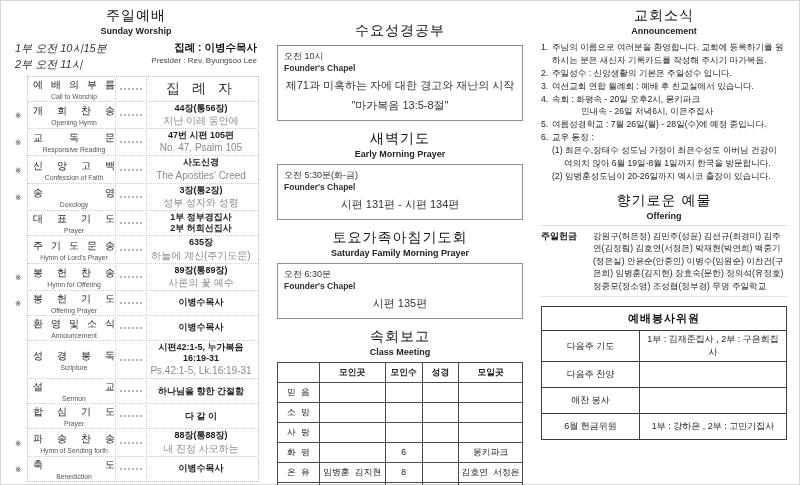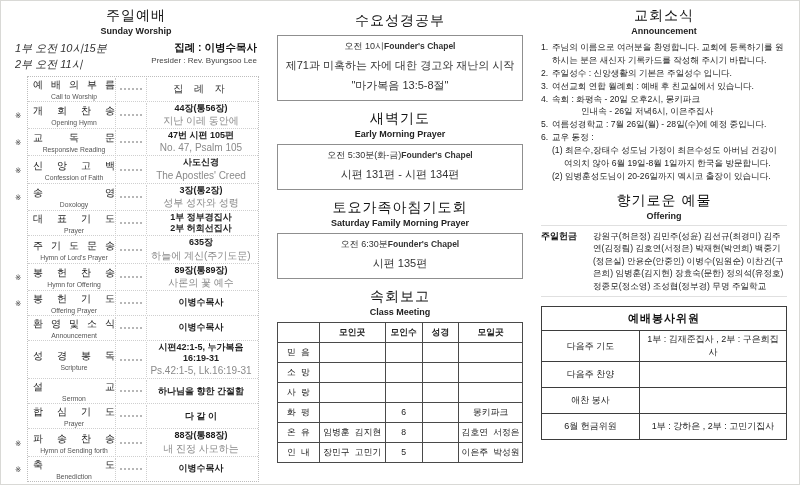--- a/index.html
+++ b/index.html
@@ -24,33 +24,33 @@
   .w-row:last-child { border-bottom:none; }
   .w-mark { position:absolute; left:-13px; top:50%; transform:translateY(-50%); font-size:7.5px; color:#333; }
   .w-label { width:84px; flex:none; padding-left:2px; }
   .w-ko { font-size:10px; color:#222; text-align:justify; text-align-last:justify; }
   .w-en { font-size:6.8px; color:#555; text-align:center; margin-top:1px; white-space:nowrap; }
   .w-leader { flex:1 1 auto; display:flex; align-items:center; padding:0 4px; border-right:1px dotted #cfcfcf; border-left:1px dotted #cfcfcf; align-self:stretch; }
   .w-leader-line { width:100%; border-top:2px dotted #b7b7b7; height:0; }
   .w-value { width:108px; flex:none; text-align:center; padding:0 1px; }
   .w-val-main { font-size:9px; font-weight:bold; color:#1c1c1c; line-height:1.25; }
   .w-val-sub { font-size:10px; color:#8a8a8a; line-height:1.3;text-align:center; }
-  .w-val-plain { font-size:10px; color:#333; letter-spacing:4px; }
+  .w-val-plain { font-size:14px; color:#333; letter-spacing:4px; }
 
   .lc-foot { margin-top:7px; text-align:center; }
   .lc-foot div { font-size:8.8px; color:#333; line-height:1.55; }
 
   
   .box { border:1px solid #8f8f8f; margin-top:5px; padding:4px 6px 7px 6px; }
-  .box-top { display:flex; justify-content:center; align-items:baseline; }
+  .box-top { display:flex; justify-content:space-between; align-items:baseline;flex-direction:column; }
   .box-time { font-size:9px; color:#333; }
   .box-place { font-size:8.5px; font-weight:bold; color:#333; }
   .box-line { text-align:center; font-size:11px; color:#333; margin-top:5px; }
   .mc-sec { margin-top:9px; }
-  .mc-sec:first-child { margin-top:5px; }
+  .mc-sec:first-child { margin-top:15px; }
 
   table.grid { width:100%; border-collapse:collapse; margin-top:5px; }
   table.grid th, table.grid td { border:1px solid #4a4a4a; font-size:8.8px; padding:2px 2px; text-align:center; height:20px; color:#222;font-family:Liberation Mono, monospace; }
   table.grid th { font-weight:bold; }
   table.grid col.c0 { width:17%; } table.grid col.c1 { width:27%; } table.grid col.c2 { width:15%; } table.grid col.c3 { width:15%; } table.grid col.c4 { width:26%; }
 
   
   .ann-list { margin-top:5px; }
   .ann-item { display:flex; font-size:8.6px; line-height:1.5; color:#222; }
   .ann-item .num { flex:none; width:11px; }
@@ -409,21 +409,21 @@
   </div>
 
   <div class="col">
     <div class="sec-title">
       <div class="ko">교회소식</div>
       <div class="en">Announcement</div>
     </div>
     <div class="ann-list">
         <div class="ann-item">
           <span class="num">1.</span>
-          <span class="txt">주님의 이름으로 여러분을 환영합니다. 교회에 등록하기를 원하시는 분은 새신자 기록카드를 작성해 주시기 바랍니다.</span>
+          <span class="txt">주님의 이름으로 여러분을 환영합니다. 교회에 등록하기를 원하시는 분은 새신자 기록카드를 작성해 주시기 마가복음.</span>
         </div>
         <div class="ann-item">
           <span class="num">2.</span>
           <span class="txt">주일성수 : 신앙생활의 기본은 주일성수 입니다.</span>
         </div>
         <div class="ann-item">
           <span class="num">3.</span>
           <span class="txt">여선교회 연합 월례회 : 예배 후 친교실에서 있습니다.</span>
         </div>
         <div class="ann-item">

